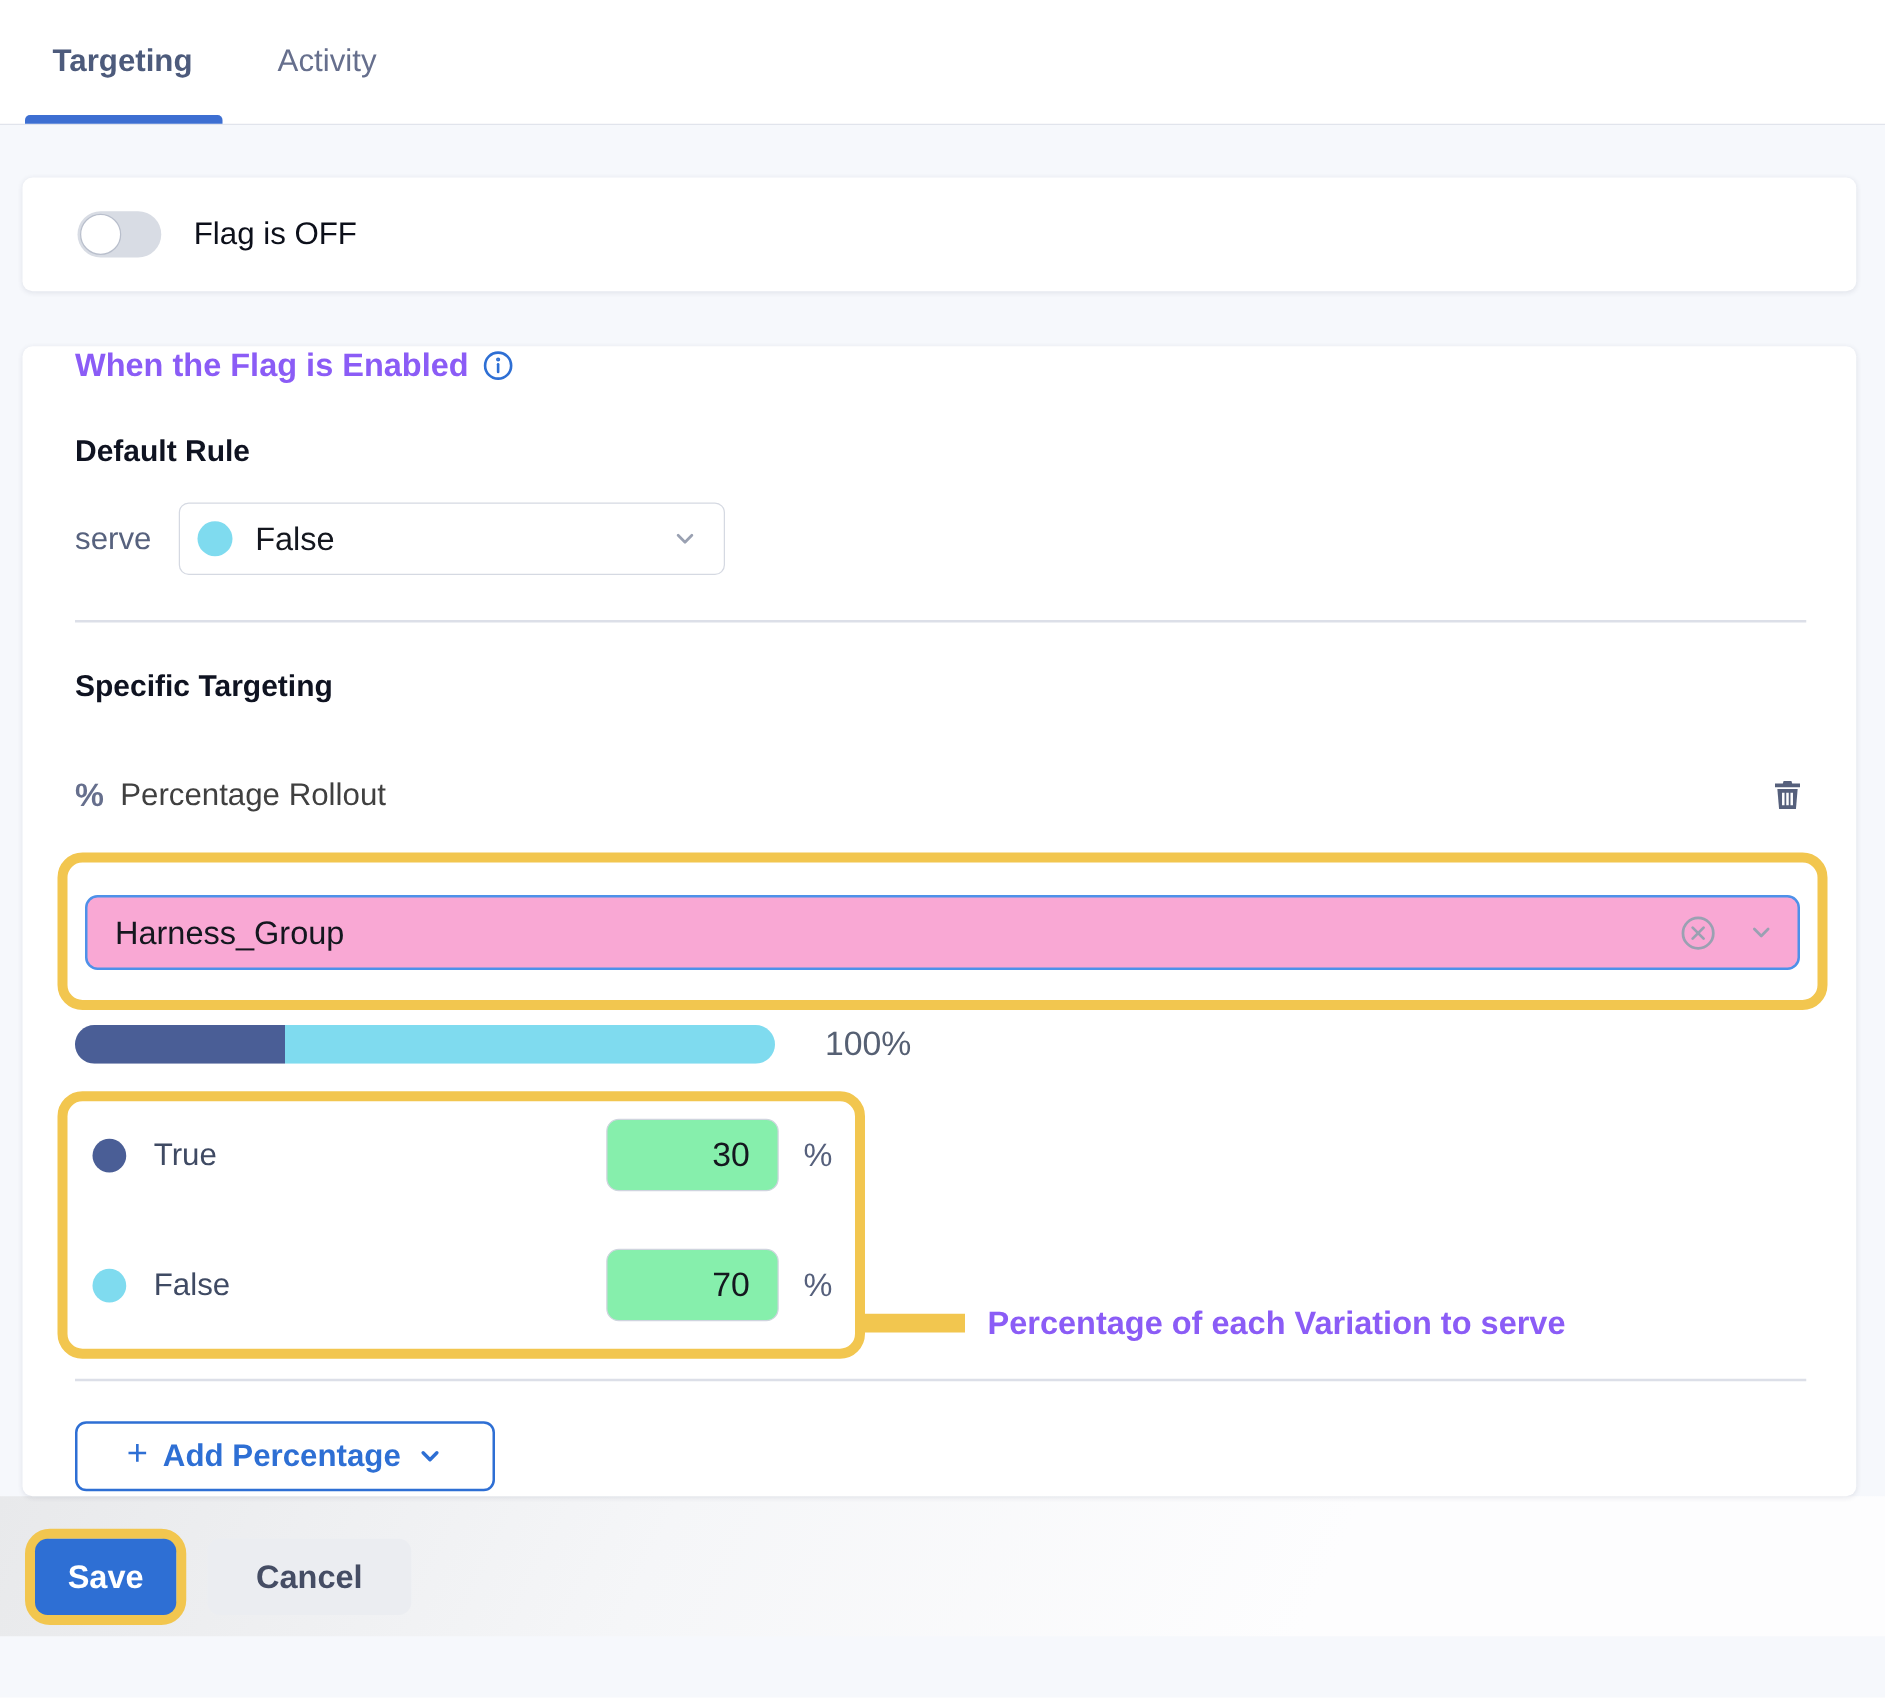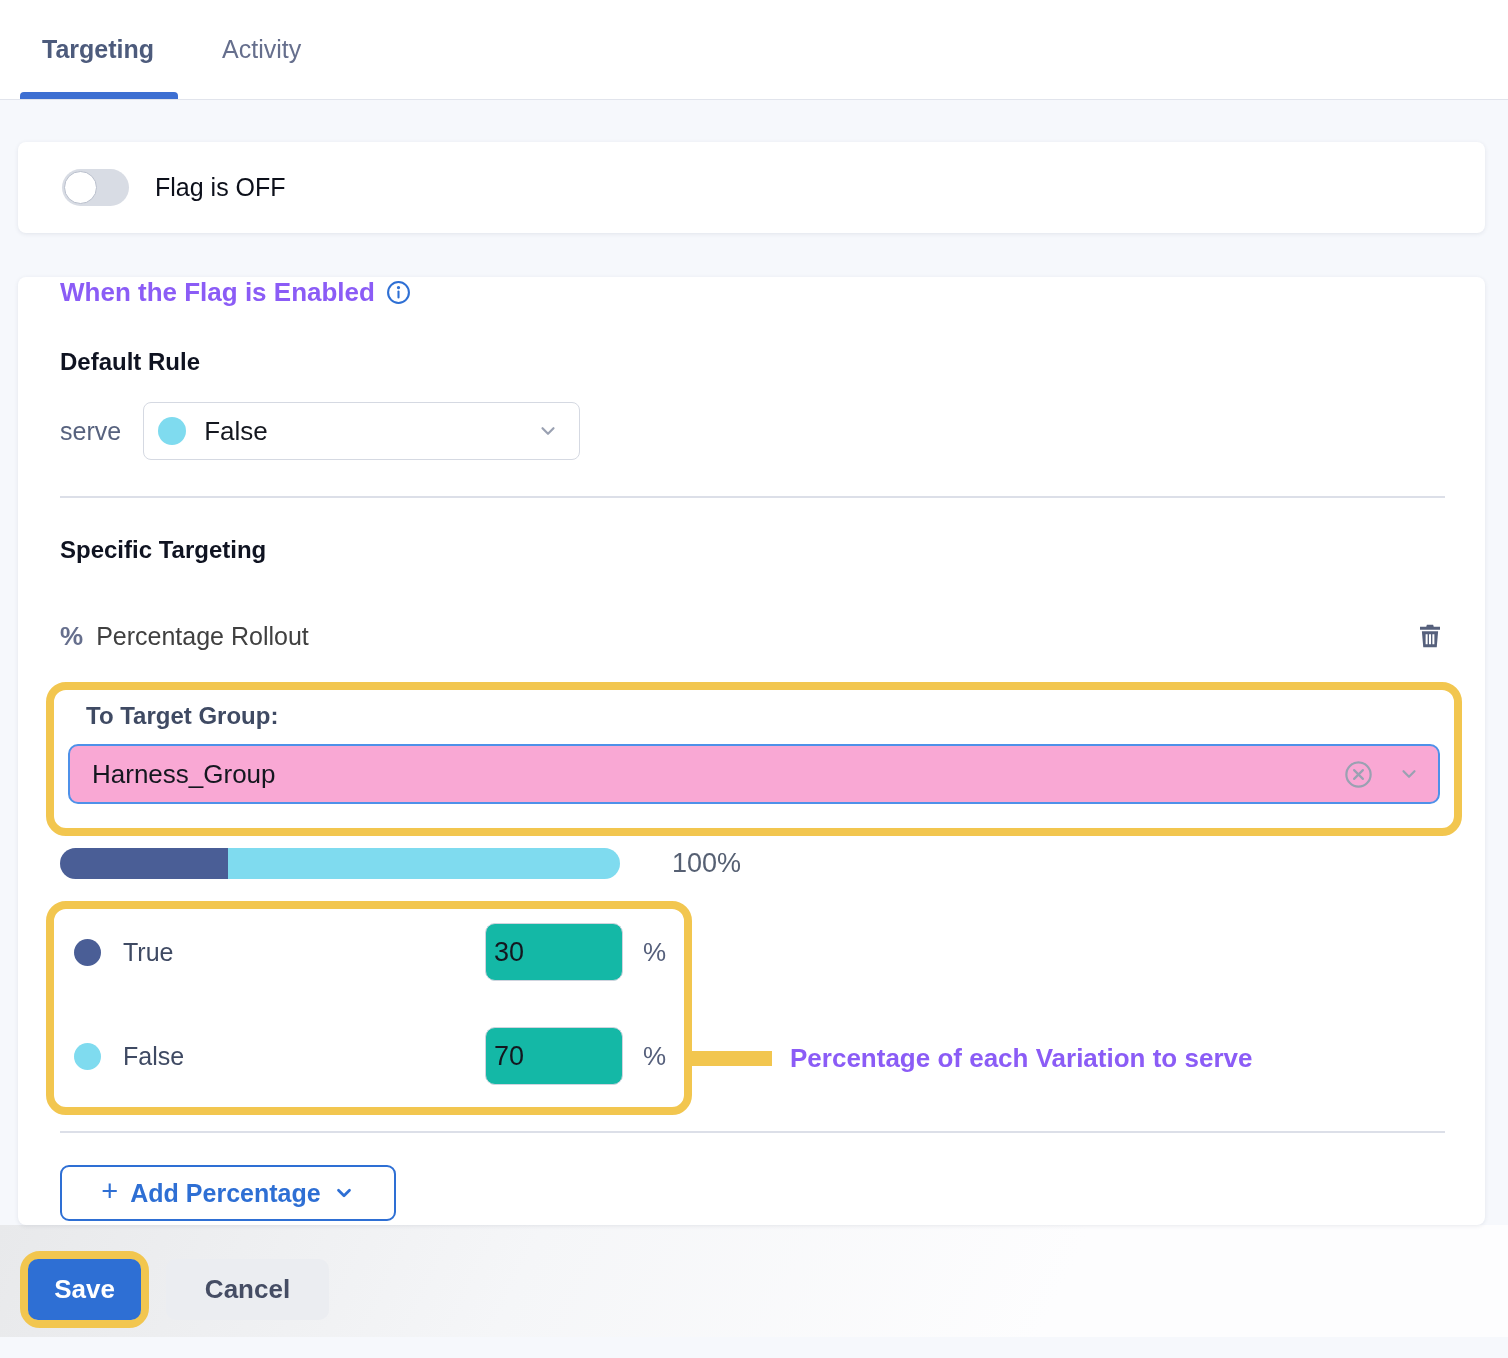--- a/index.html
+++ b/index.html
@@ -166,21 +166,21 @@
     background: #f9a8d4;
     cursor: pointer;
   }
   .tg-value { font-size: 26px; color: #14171f; flex: 1; }
   .clear-icon { width: 31px; height: 31px; color: #9aa1b2; margin-right: 24px; cursor: pointer; display: inline-flex; }
 
   .progress-row {
     margin: 12px 0 0 42px;
     display: flex;
     align-items: center;
-    gap: 52px;
+    gap: 40px;
   }
   .progress-bar {
     width: 560px; height: 31px;
     border-radius: 16px;
     overflow: hidden;
     display: flex;
   }
   .progress-seg { height: 100%; }
   .total-label { font-size: 27px; color: #566073; }
 
@@ -193,23 +193,23 @@
   .var-row + .var-row { margin-top: 46px; }
   .var-dot { width: 27px; height: 27px; border-radius: 50%; margin-left: 10px; flex: none; }
   .var-name { margin-left: 22px; font-size: 25px; color: #3f4a63; }
   .pct-input {
     width: 138px; height: 58px;
     border: 1px solid #cfd4de;
     border-radius: 10px;
     font-family: "Liberation Sans", sans-serif;
     font-size: 27px;
     color: #14171f;
-    text-align: left;
+    text-align: right;
     padding: 0 22px 0 8px;
-    background: #14b8a6;
+    background: #86efac;
     outline: none;
   }
   .pct-unit { margin-left: 20px; margin-right: 4px; font-size: 26px; color: #56607c; }
 
   .annotation {
     position: absolute;
     left: 674px;
     top: 766px;
     display: flex;
     align-items: center;
@@ -343,21 +343,20 @@
         <g stroke="#ffffff" stroke-width="1.6">
           <line x1="9.3" y1="10.6" x2="9.3" y2="18.6"></line>
           <line x1="12" y1="10.6" x2="12" y2="18.6"></line>
           <line x1="14.7" y1="10.6" x2="14.7" y2="18.6"></line>
         </g>
       </svg>
     </span>
   </div>
 
   <div class="hl-box hl-target">
-    <div class="tg-label">To Target Group:</div>
     <div class="tg-select">
       <span class="tg-value">Harness_Group</span>
       <span class="clear-icon">
         <svg viewBox="0 0 24 24" fill="none" stroke="currentColor" stroke-width="1.7" stroke-linecap="round">
           <circle cx="12" cy="12" r="9.4"></circle>
           <line x1="8.6" y1="8.6" x2="15.4" y2="15.4"></line>
           <line x1="15.4" y1="8.6" x2="8.6" y2="15.4"></line>
         </svg>
       </span>
       <span class="chev">

